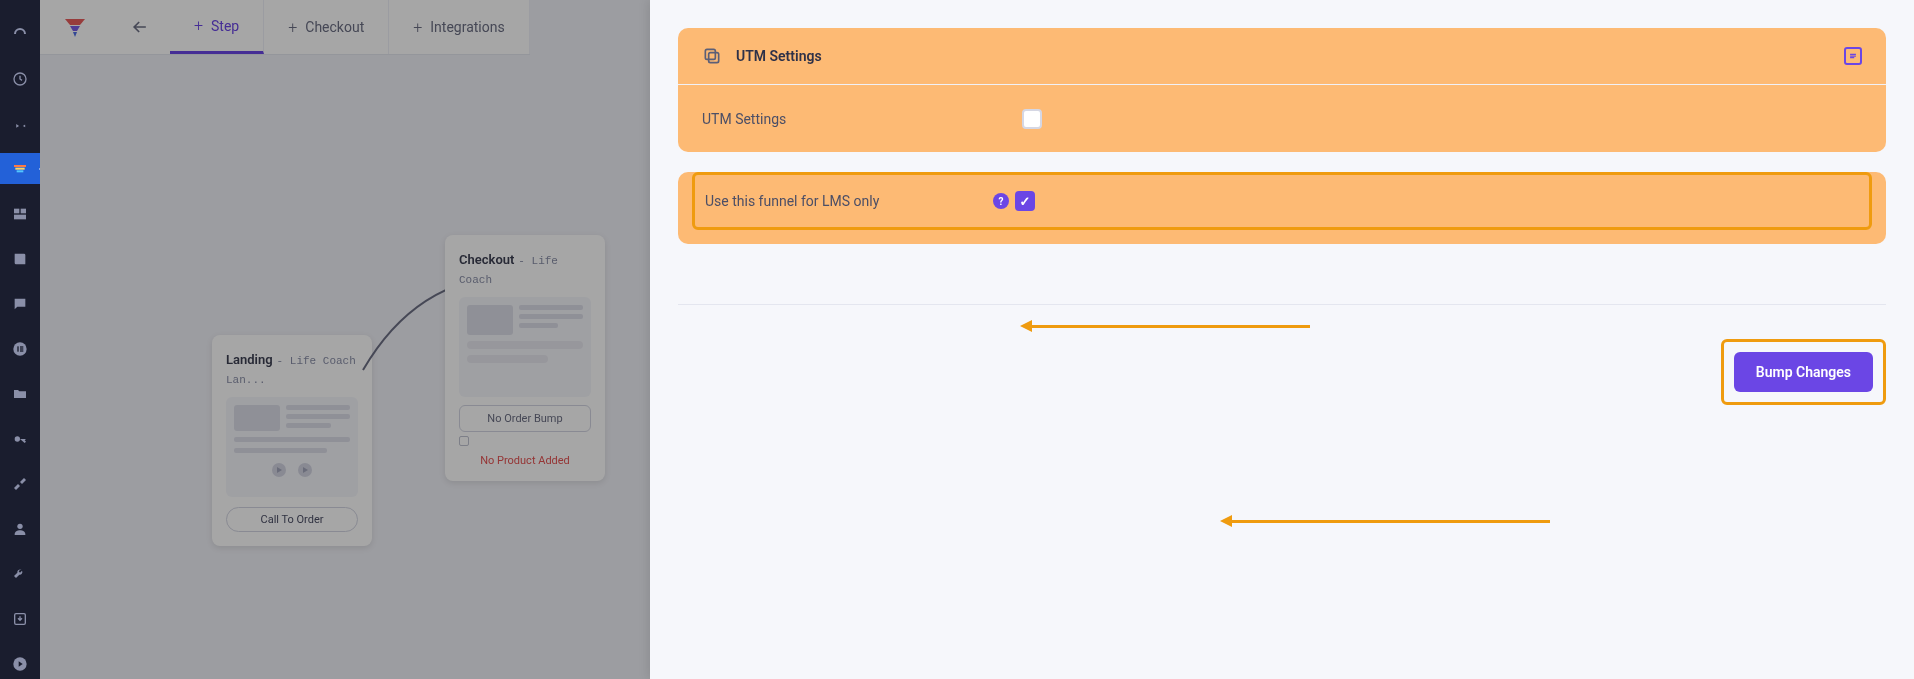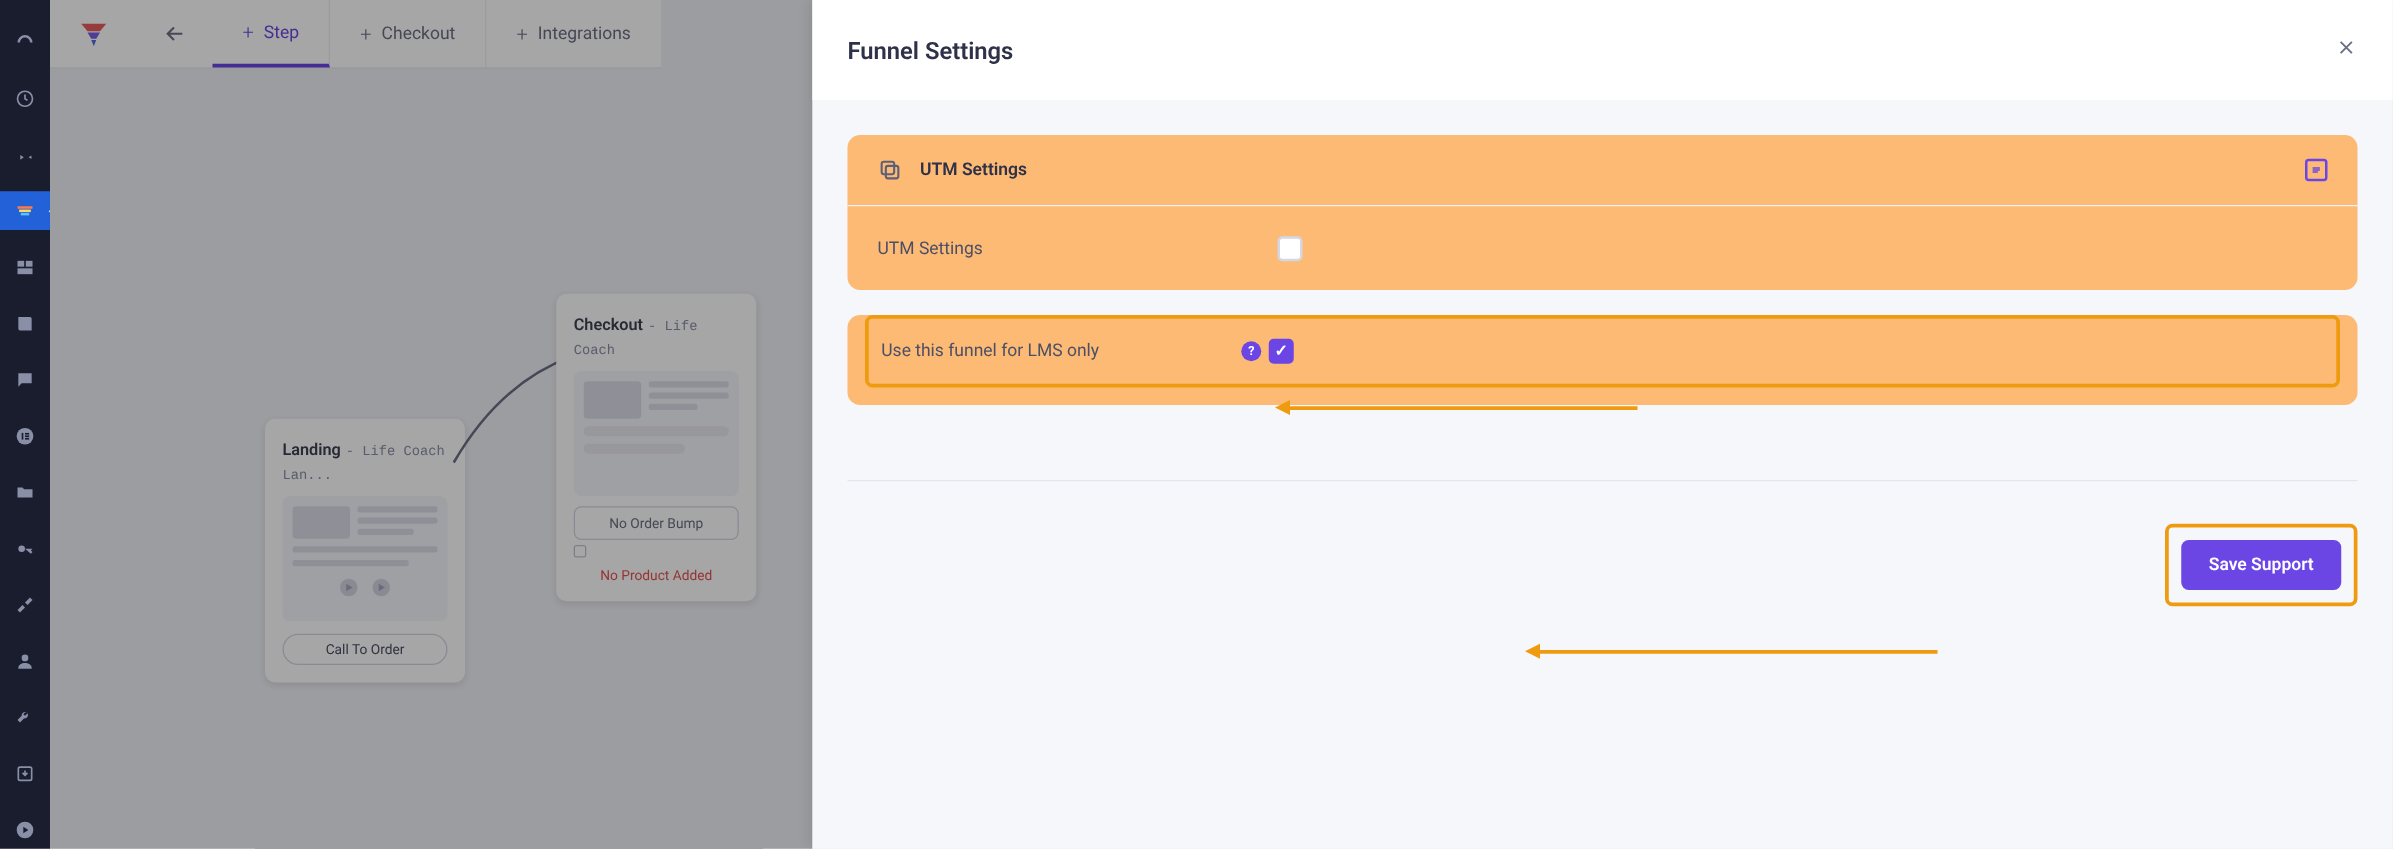--- a/index.html
+++ b/index.html
@@ -333,28 +333,20 @@
     </div>
     <div class="order-bump">No Order Bump</div>
     <div class="cb-box"></div>
     <div class="no-product">No Product Added</div>
   </div>
 </div>
 
 <div class="overlay-dim"></div>
 
 <div class="settings-panel">
-  <div class="panel-header">
-    <div class="panel-title">Funnel Settings</div>
-    <div class="close-btn">
-      <svg width="18" height="18" viewBox="0 0 24 24" fill="none" stroke="currentColor" stroke-width="2">
-          <path d="M6 6l12 12M18 6L6 18"></path>
-        </svg>
-    </div>
-  </div>
 
   <div class="panel-body">
 
     <div class="card-section">
       <div class="card-sec-header">
         <div class="sec-left">
           <svg class="sec-icon" viewBox="0 0 24 24" fill="none" stroke="currentColor" stroke-width="2">
               <rect x="8" y="8" width="12" height="12" rx="2"></rect>
               <rect x="4" y="4" width="12" height="12" rx="2"></rect>
             </svg>
@@ -375,21 +367,21 @@
     <div class="card-section" style="padding-bottom:14px;">
       <div class="highlight-box">
         <div class="row-label">Use this funnel for LMS only</div>
         <div class="help-icon">?</div>
         <div class="checkbox-sq checked"></div>
       </div>
     </div>
 
     <div class="save-row">
       <div class="save-highlight">
-        <button class="save-btn">Save Support</button>
+        <button class="save-btn">Bump Changes</button>
       </div>
     </div>
 
   </div>
 
   <div class="anno-arrow" style="left:380px; top:325px; width:280px;"></div>
   <div class="anno-arrow" style="left:580px; top:520px; width:320px;"></div>
 </div>
 
 </body></html>

